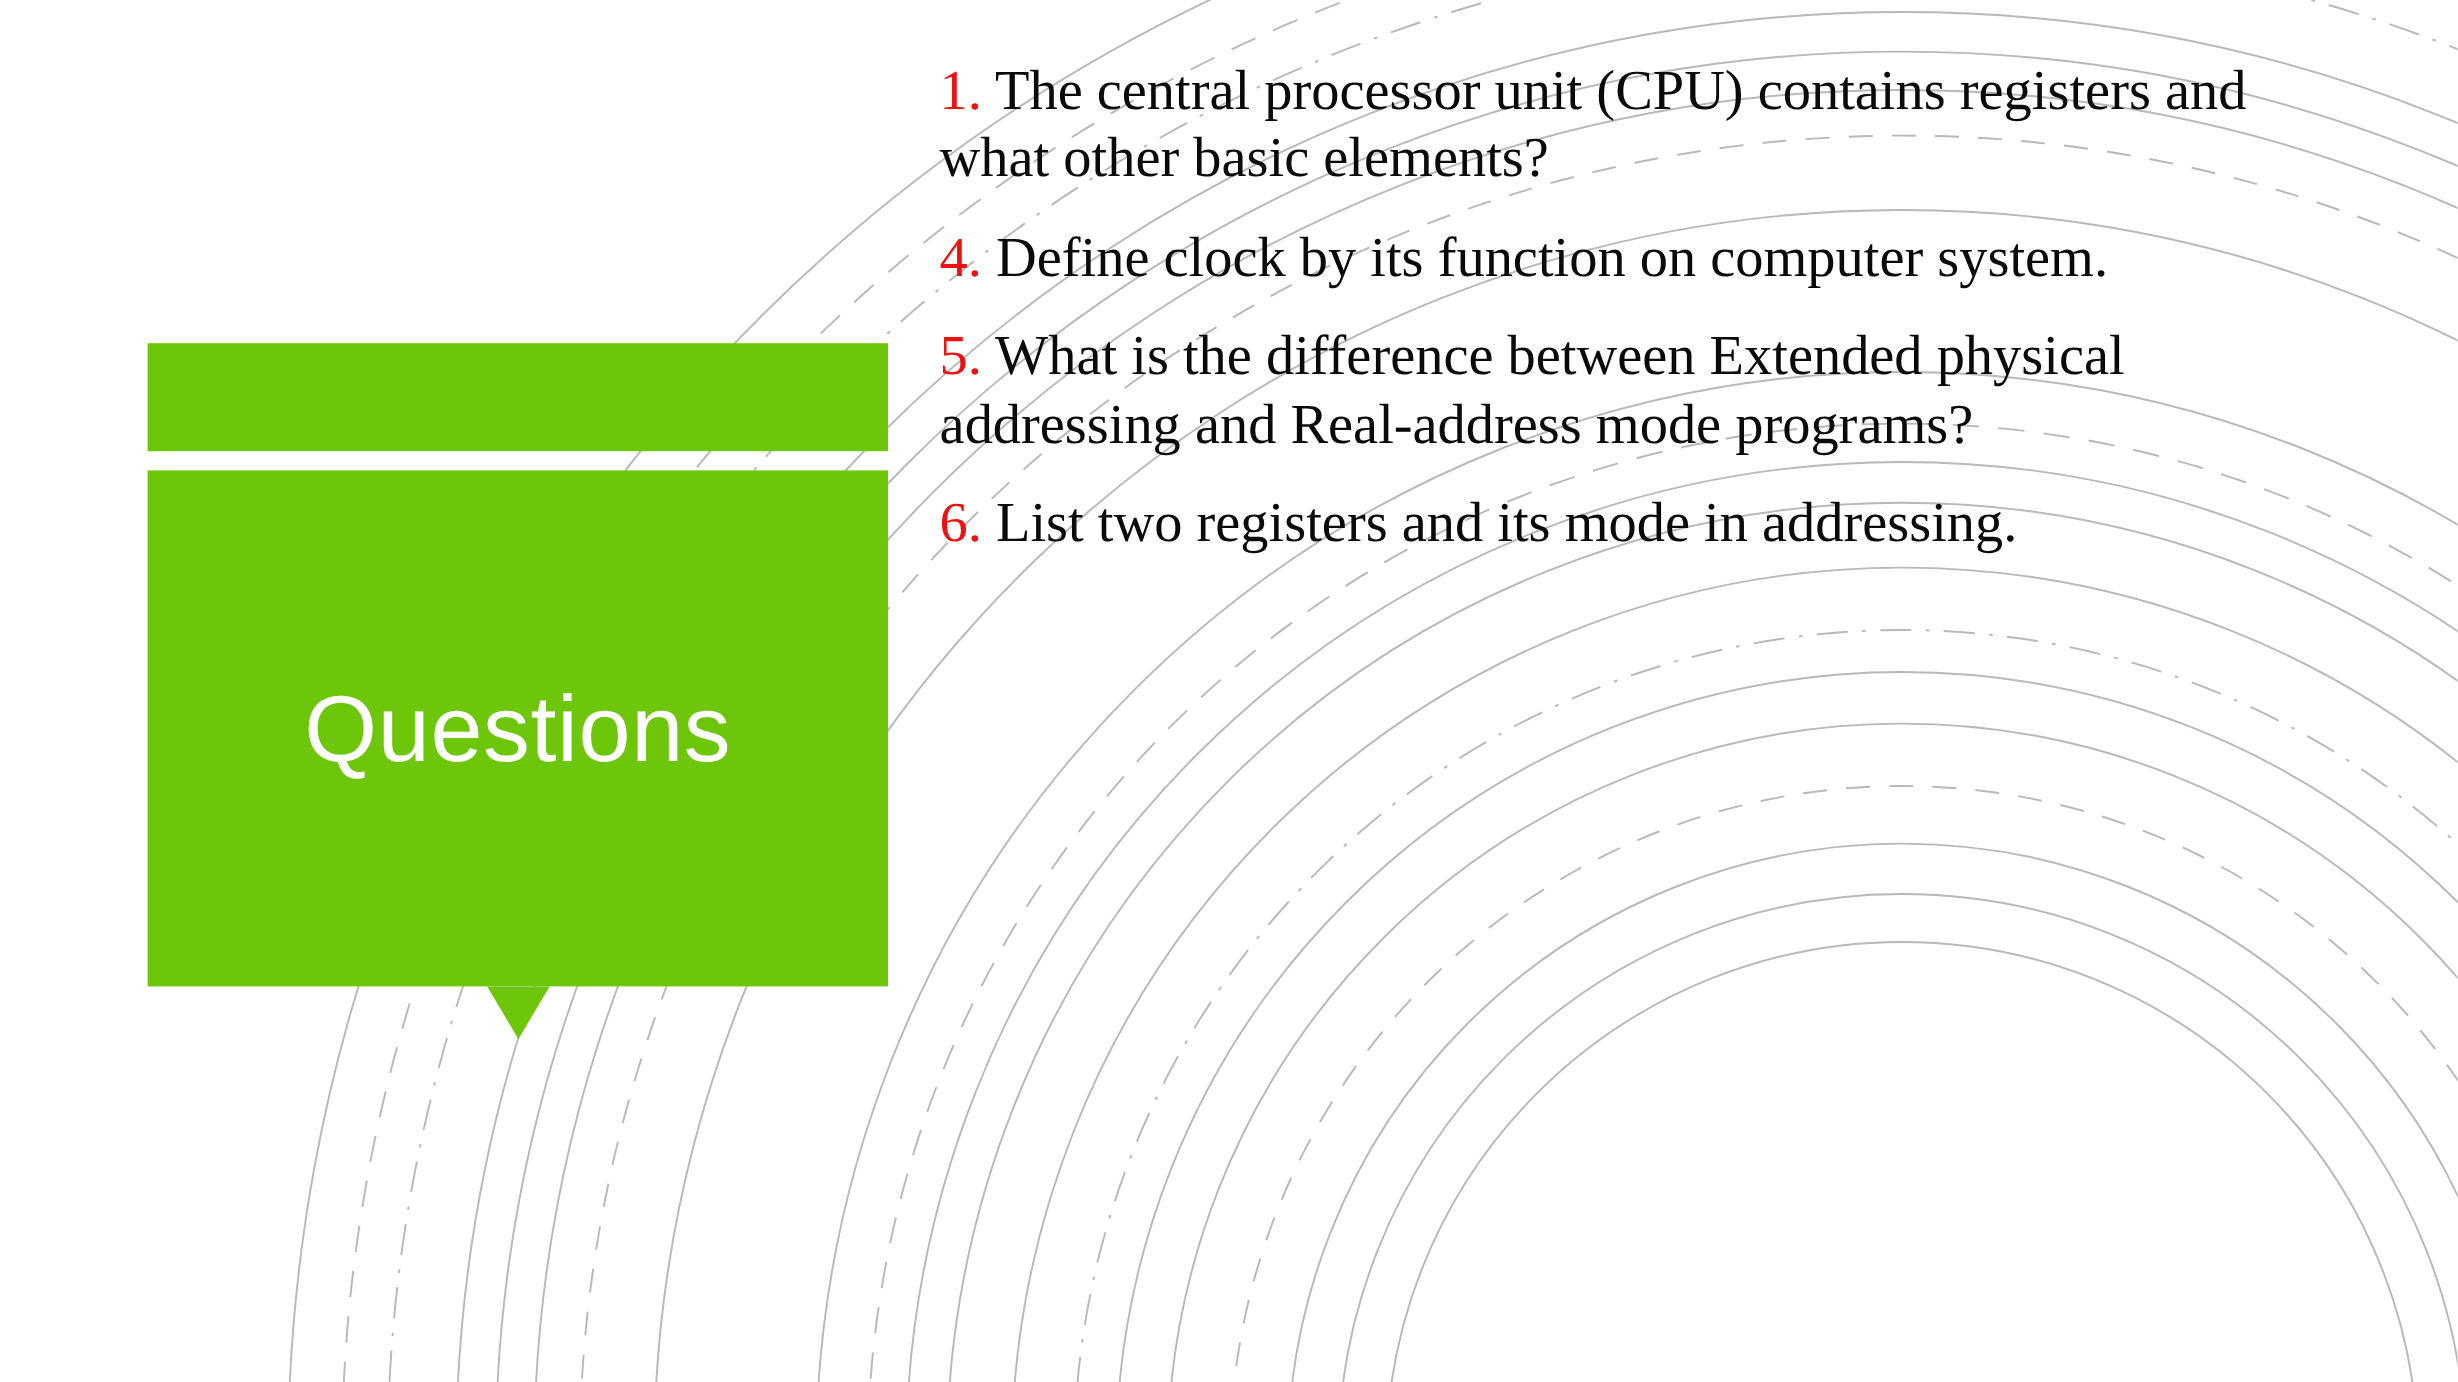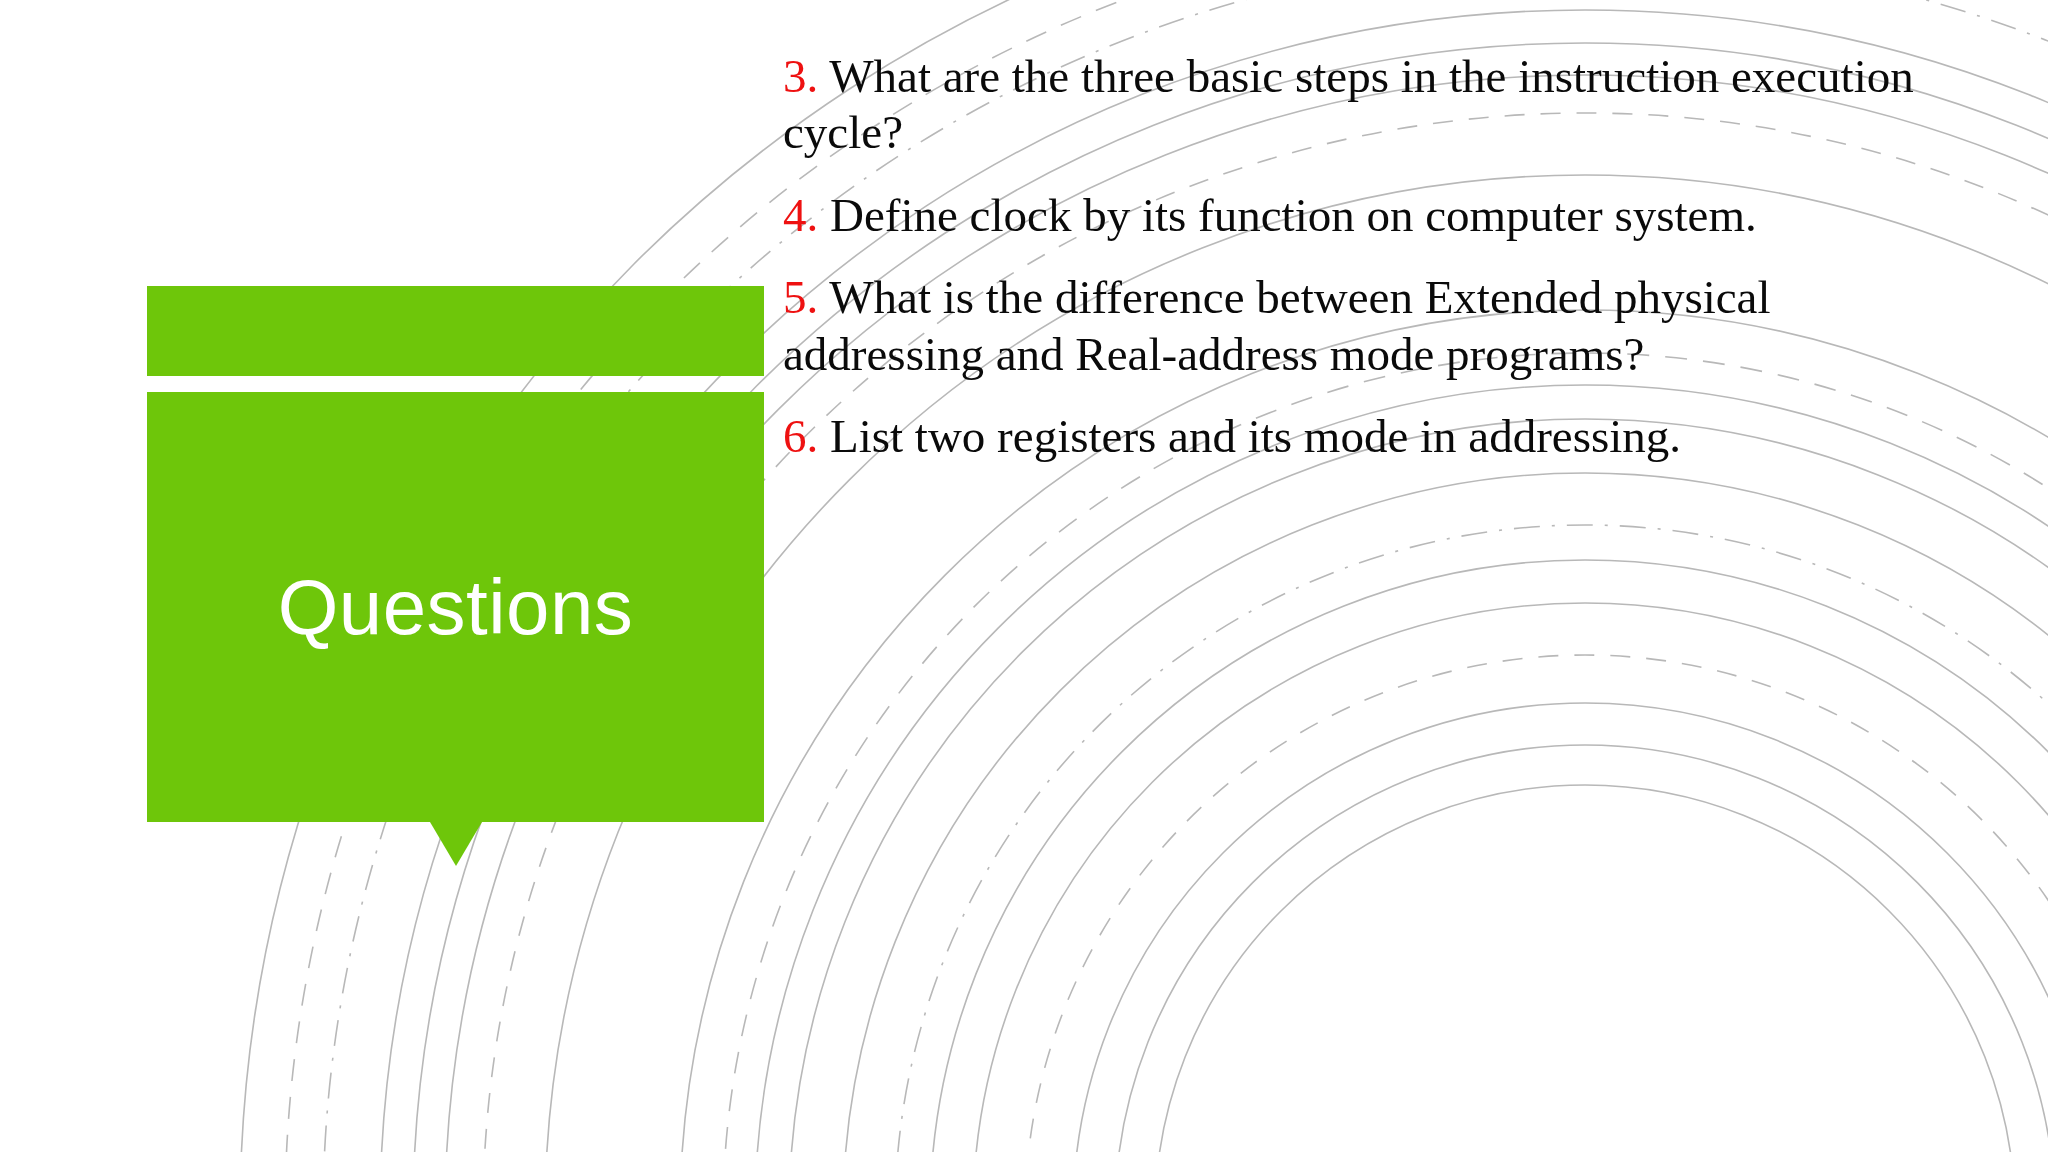--- a/index.html
+++ b/index.html
@@ -29,21 +29,21 @@
     left: 0;
     top: 0;
     width: 2048px;
     height: 1152px;
     pointer-events: none;
   }
 
   
   #callout {
     position: absolute;
-    left: 147px;
+    left: 123px;
     top: 286px;
     width: 617px;
     height: 580px;
   }
   #callout-topbar {
     position: absolute;
     left: 0;
     top: 0;
     width: 617px;
     height: 90px;
@@ -142,26 +142,26 @@
 
   <div id="callout">
     <div id="callout-topbar"></div>
     <div id="callout-body"></div>
     <div id="callout-tail"></div>
     <div id="callout-title">Questions</div>
   </div>
 
   <div id="questions">
 
+    <p class="question">
+      <span class="q-num">1.</span>
+      <span class="q-text">The central processor unit (CPU) contains registers and what other basic elements?</span>
+    </p>
 
 
-    <p class="question">
-      <span class="q-num">3.</span>
-      <span class="q-text">What are the three basic steps in the instruction execution cycle?</span>
-    </p>
 
     <p class="question">
       <span class="q-num">4.</span>
       <span class="q-text">Define clock by its function on computer system.</span>
     </p>
 
     <p class="question">
       <span class="q-num">5.</span>
       <span class="q-text">What is the difference between  Extended physical addressing and  Real-address mode programs?</span>
     </p>

